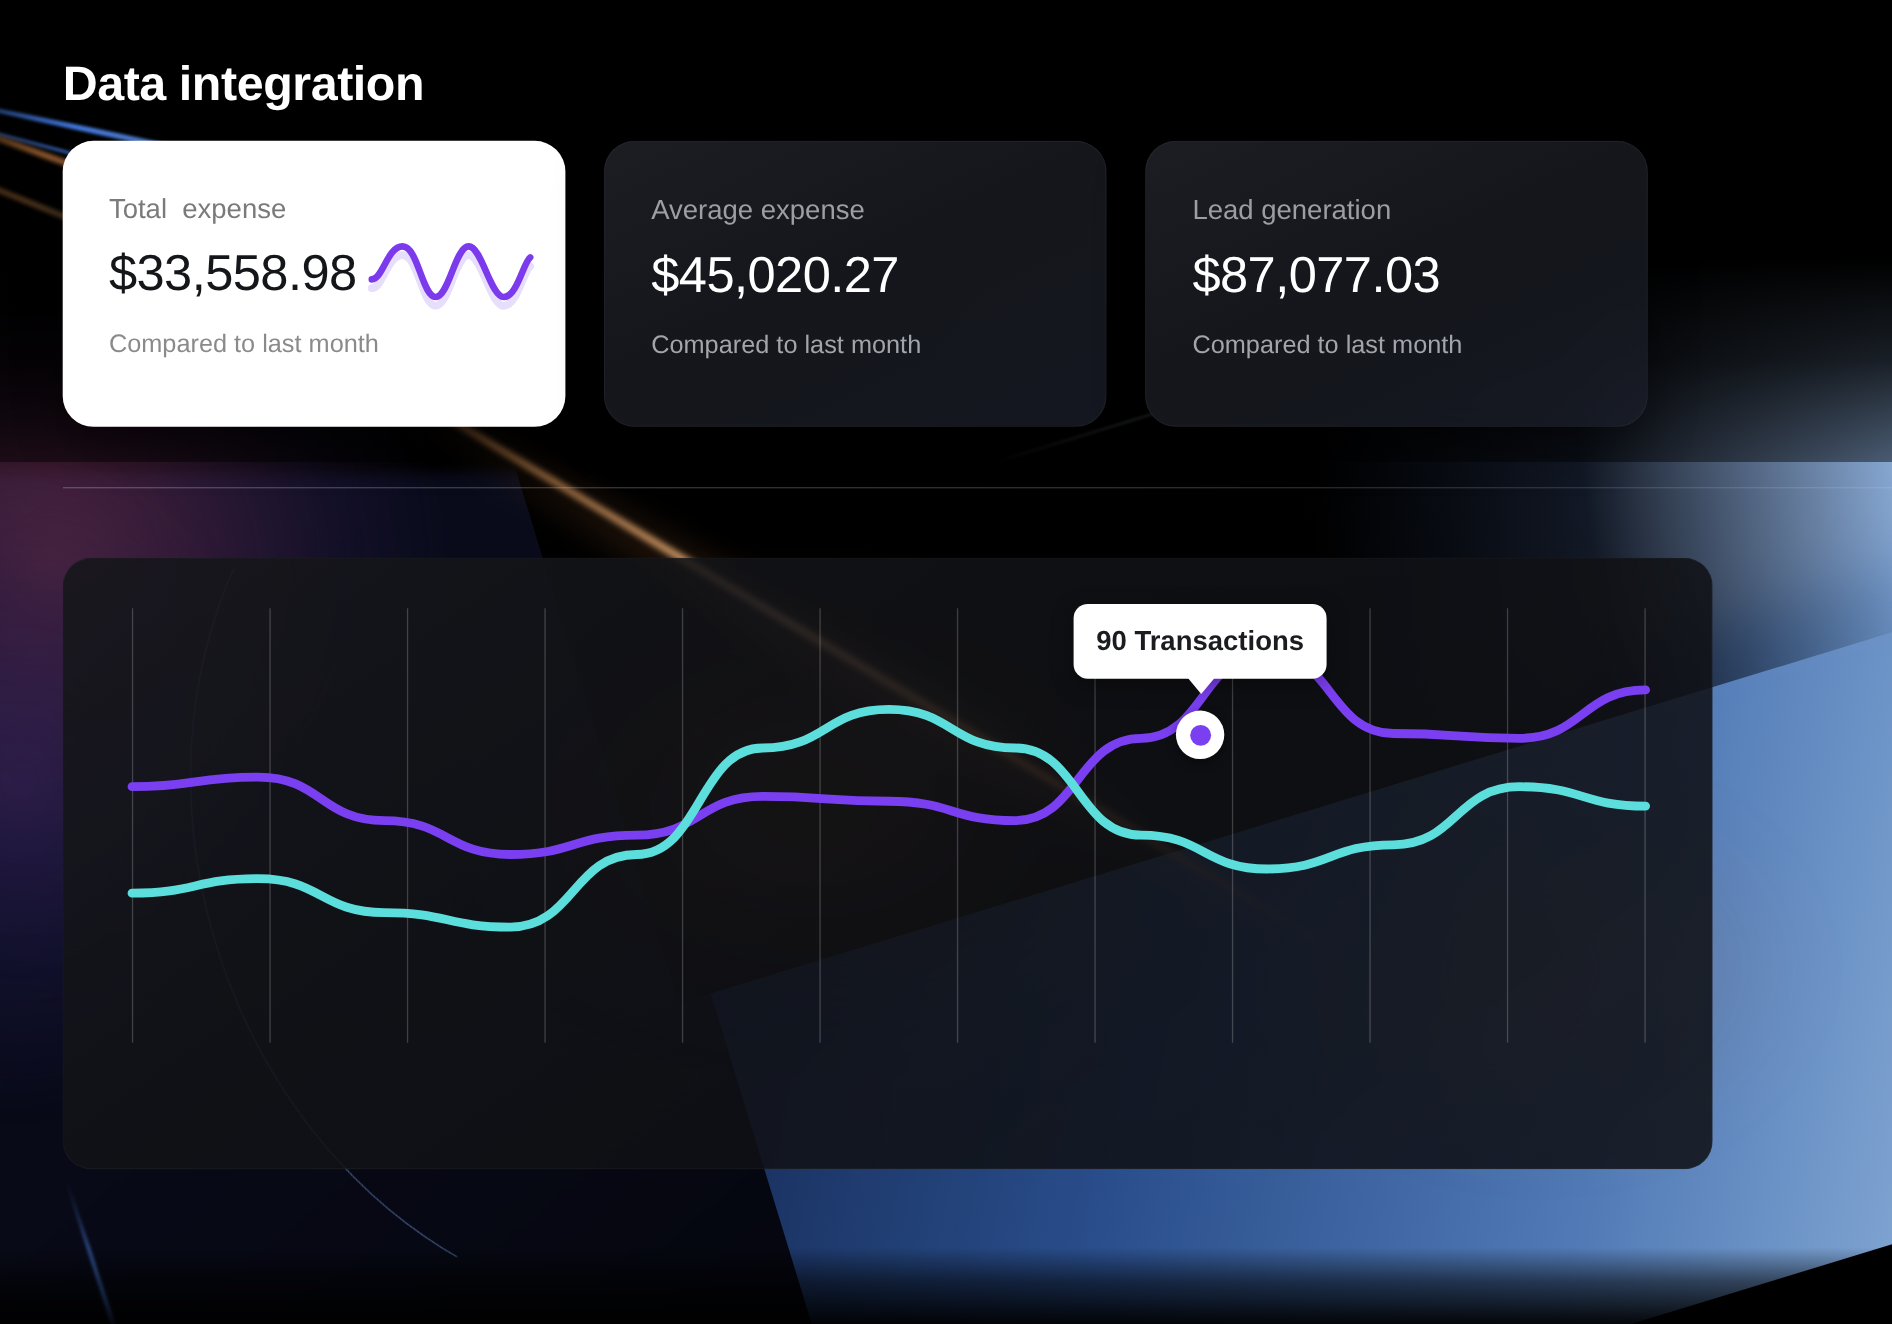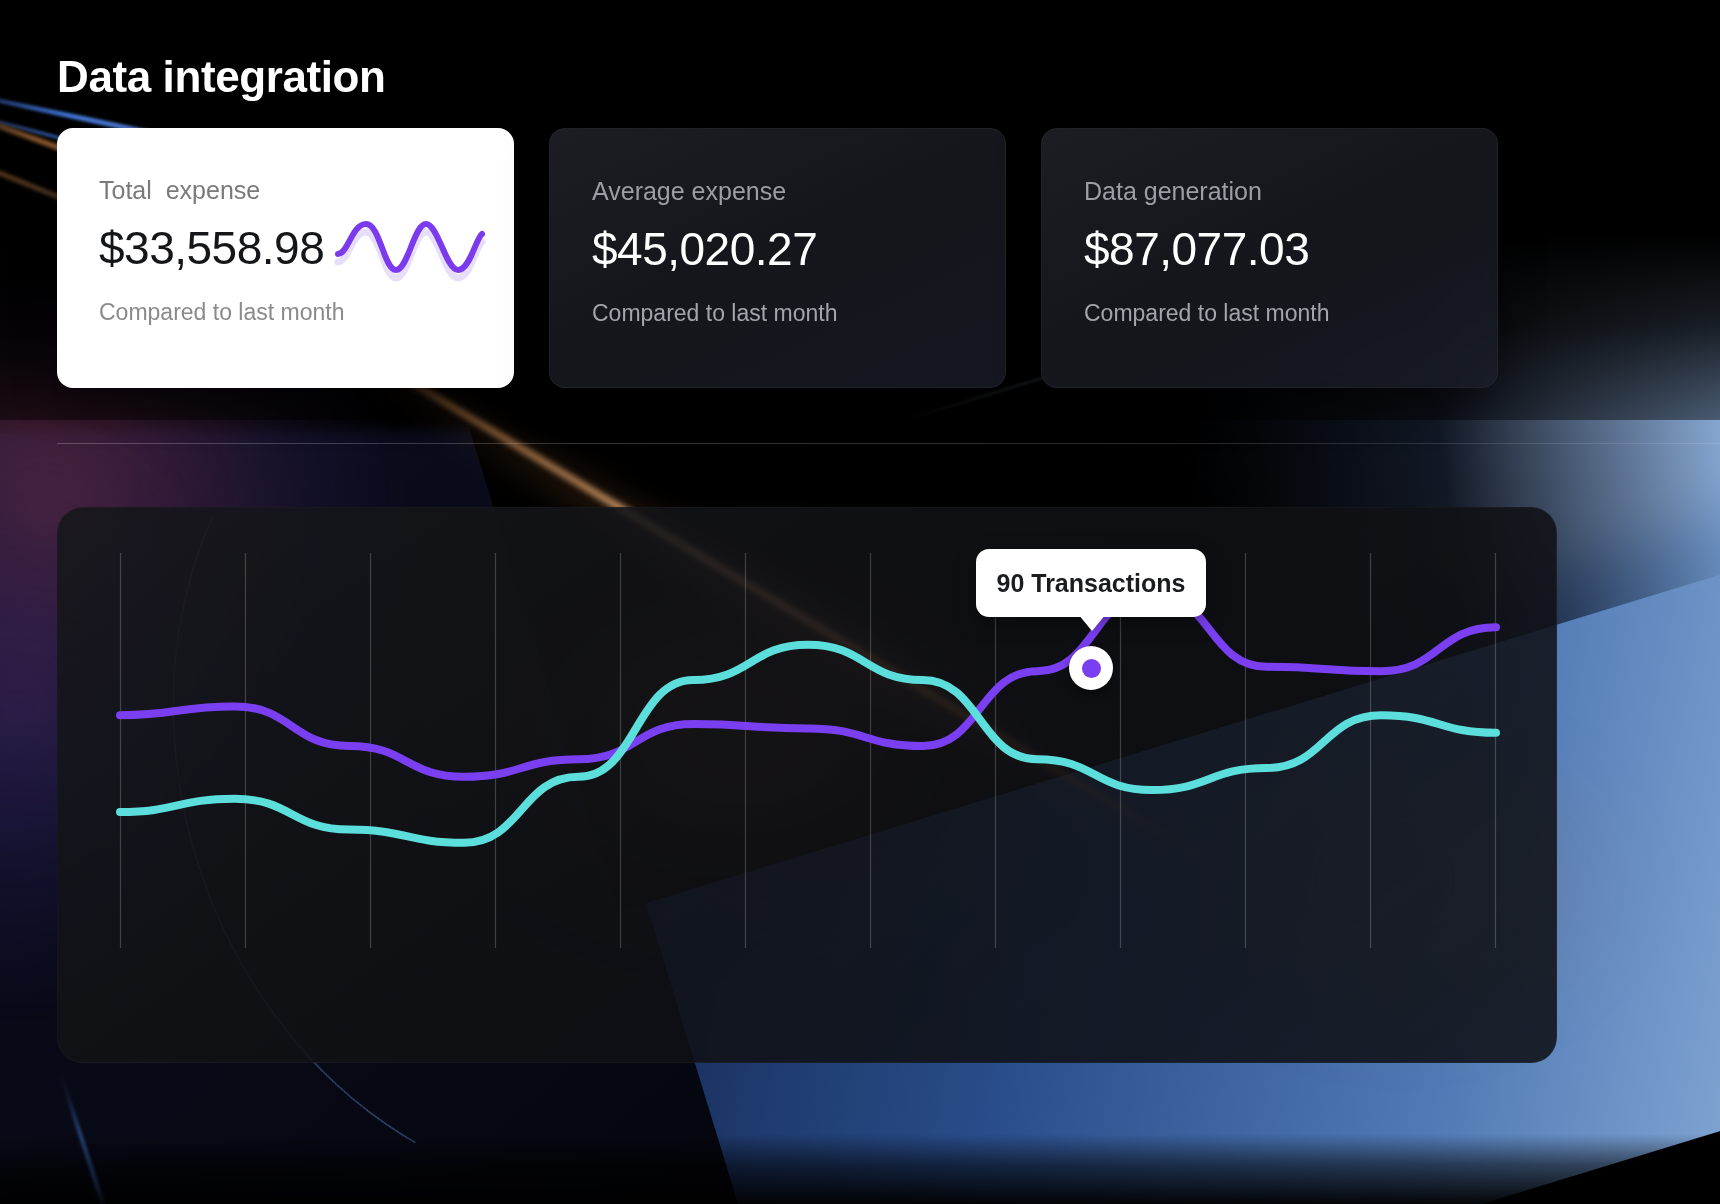--- a/index.html
+++ b/index.html
@@ -160,21 +160,21 @@
     font-size:44px; font-weight:700; color:#ffffff;
     letter-spacing:-0.4px;
   }
 
   .cards{
     position:absolute; left:57px; top:128px;
     display:flex; gap:35px;
   }
   .card{
     width:457px; height:260px;
-    border-radius:16px;
+    border-radius:28px;
     padding:50px 0 0 42px;
     position:relative;
     overflow:hidden;
   }
   .card.light{
     background:#ffffff;
     box-shadow:0 14px 44px rgba(0,0,0,0.45);
   }
   .card.glass{
     background:linear-gradient(155deg, rgba(30,32,38,0.92) 0%, rgba(24,26,32,0.86) 45%, rgba(28,32,44,0.72) 100%);
@@ -290,21 +290,21 @@
       </svg>
     </div>
 
     <div class="card glass">
       <div class="card-label">Average expense</div>
       <div class="card-value">$45,020.27</div>
       <div class="card-sub">Compared to last month</div>
     </div>
 
     <div class="card glass">
-      <div class="card-label">Data generation</div>
+      <div class="card-label">Lead generation</div>
       <div class="card-value">$87,077.03</div>
       <div class="card-sub">Compared to last month</div>
     </div>
 
   </div>
 
   <div class="divider"></div>
 
   <div class="chart-panel">
     <div class="chart-inner">

